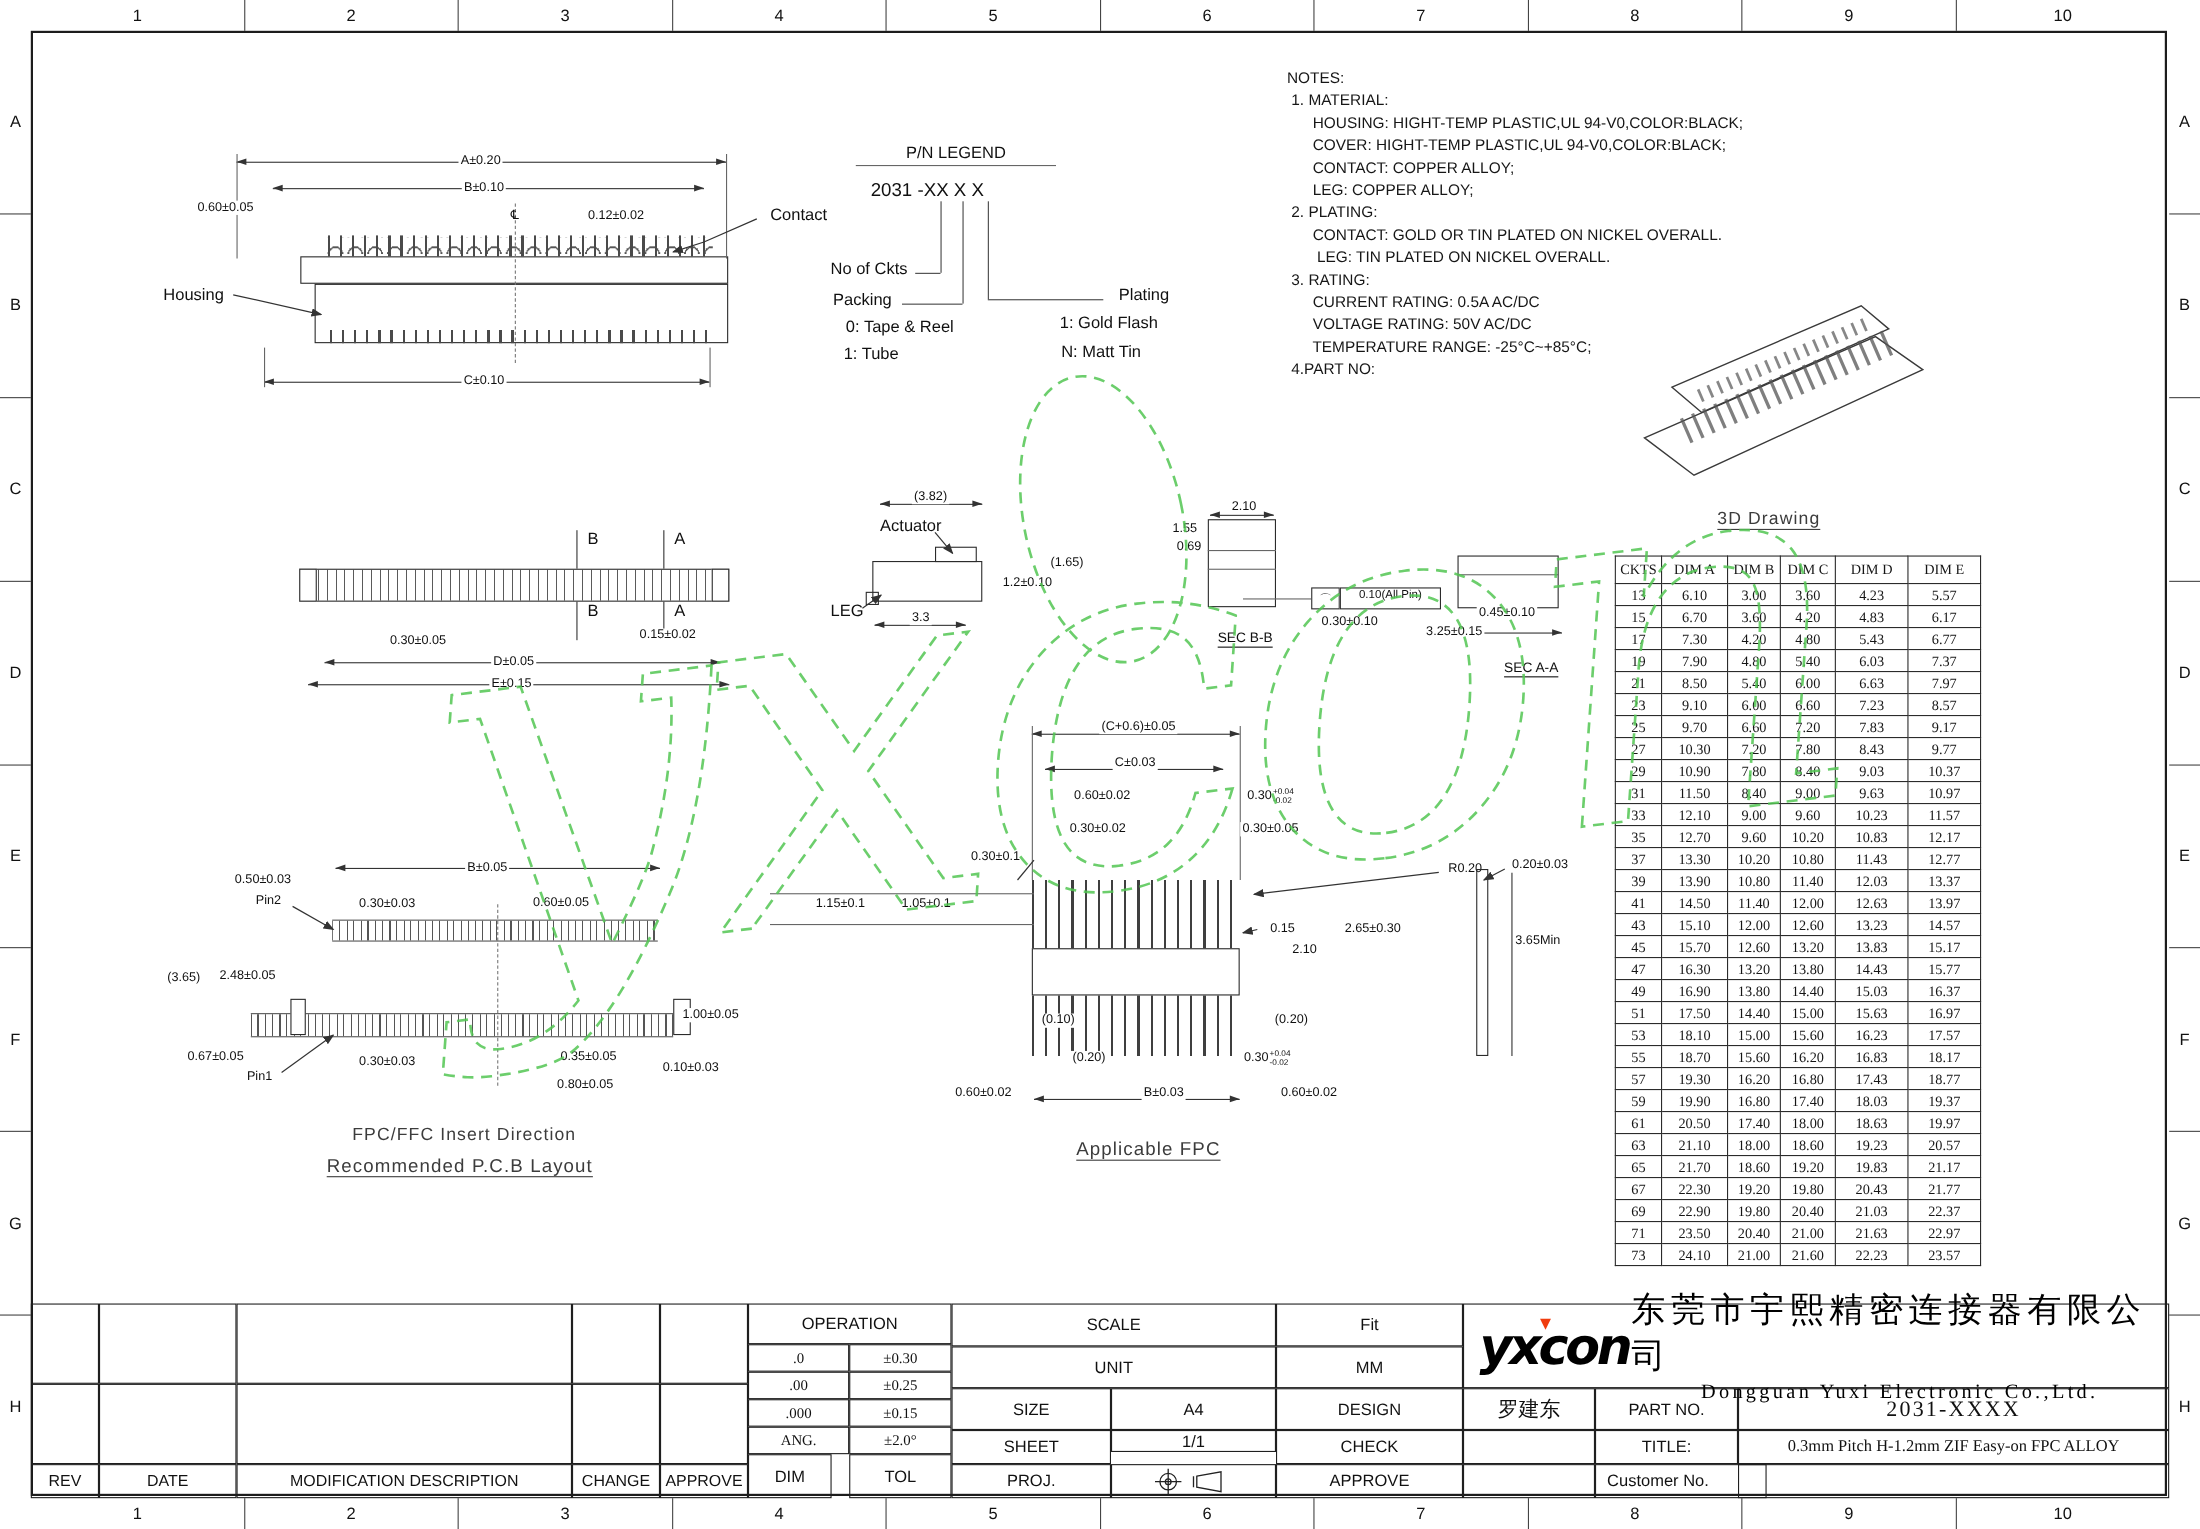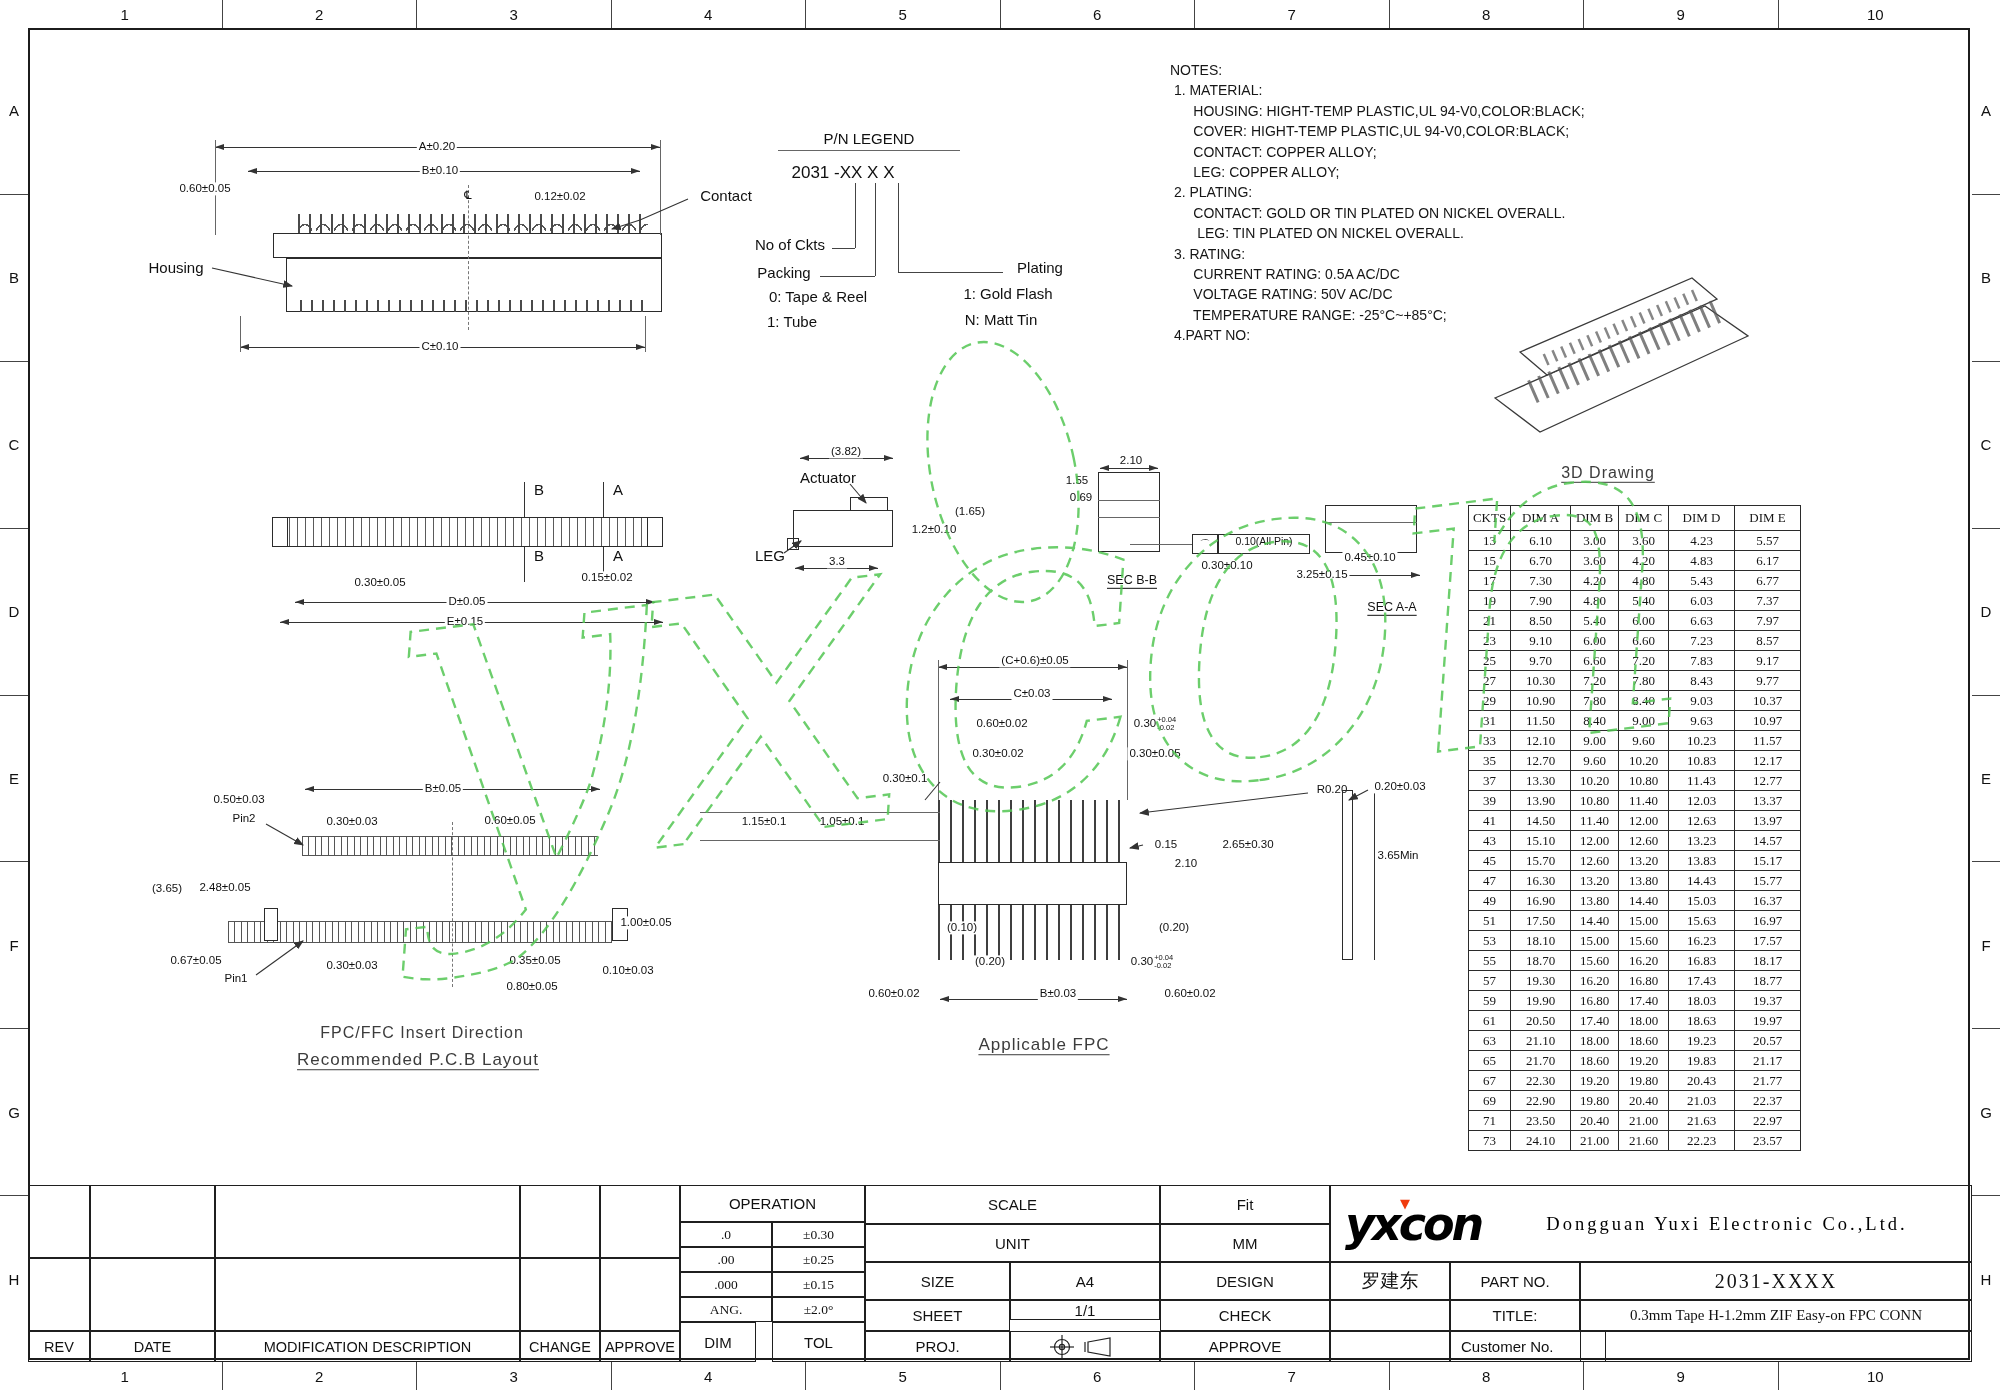--- a/index.html
+++ b/index.html
@@ -687,21 +687,21 @@
     <div class="tcell" style="left:1160px;top:1300px;width:170px;height:31px">
         <span>CHECK</span>
       </div>
     <div class="tcell" style="left:1330px;top:1300px;width:120px;height:31px">
         <span></span>
       </div>
     <div class="tcell" style="left:1450px;top:1300px;width:130px;height:31px">
         <span>TITLE:</span>
       </div>
     <div class="tcell" style="left:1580px;top:1300px;width:392px;height:31px;font:15px 'Liberation Serif',serif">
-        <span>0.3mm Tape H-1.2mm ZIF Easy-on FPC CONN</span>
+        <span>0.3mm Pitch H-1.2mm ZIF Easy-on FPC ALLOY</span>
       </div>
 
     <div class="tcell" style="left:865px;top:1331px;width:145px;height:31px">
         <span>PROJ.</span>
       </div>
     <div class="tcell" style="left:1010px;top:1331px;width:150px;height:31px">
       <svg width="74" height="24" viewBox="0 0 74 24">
         <g stroke="#222" stroke-width="1.2" fill="none">
           <circle cx="14" cy="12" r="7.5"></circle>
             <circle cx="14" cy="12" r="2.6"></circle>
@@ -721,20 +721,21 @@
     <div class="tcell left" style="left:1450px;top:1331px;width:156px;height:31px">
         <span>Customer No.</span>
       </div>
     <div class="tcell" style="left:1580px;top:1331px;width:392px;height:31px">
         <span></span>
       </div>
 
     <div id="logo-wrap">
       <div id="logo"><span>yxcon</span><span class="tri">▼</span></div>
       <div id="company">
+        <span class="cn">东莞市宇熙精密连接器有限公司</span>
         <span class="en">Dongguan  Yuxi  Electronic   Co.,Ltd.</span>
       </div>
     </div>
   </div>
 
   <svg class="overlay" width="2000" height="1390">
     <defs>
         <marker id="ar" markerWidth="9" markerHeight="7" refX="8" refY="3.5" orient="auto">
           <path d="M0,0 L9,3.5 L0,7 Z" fill="#333"></path>
         </marker>

